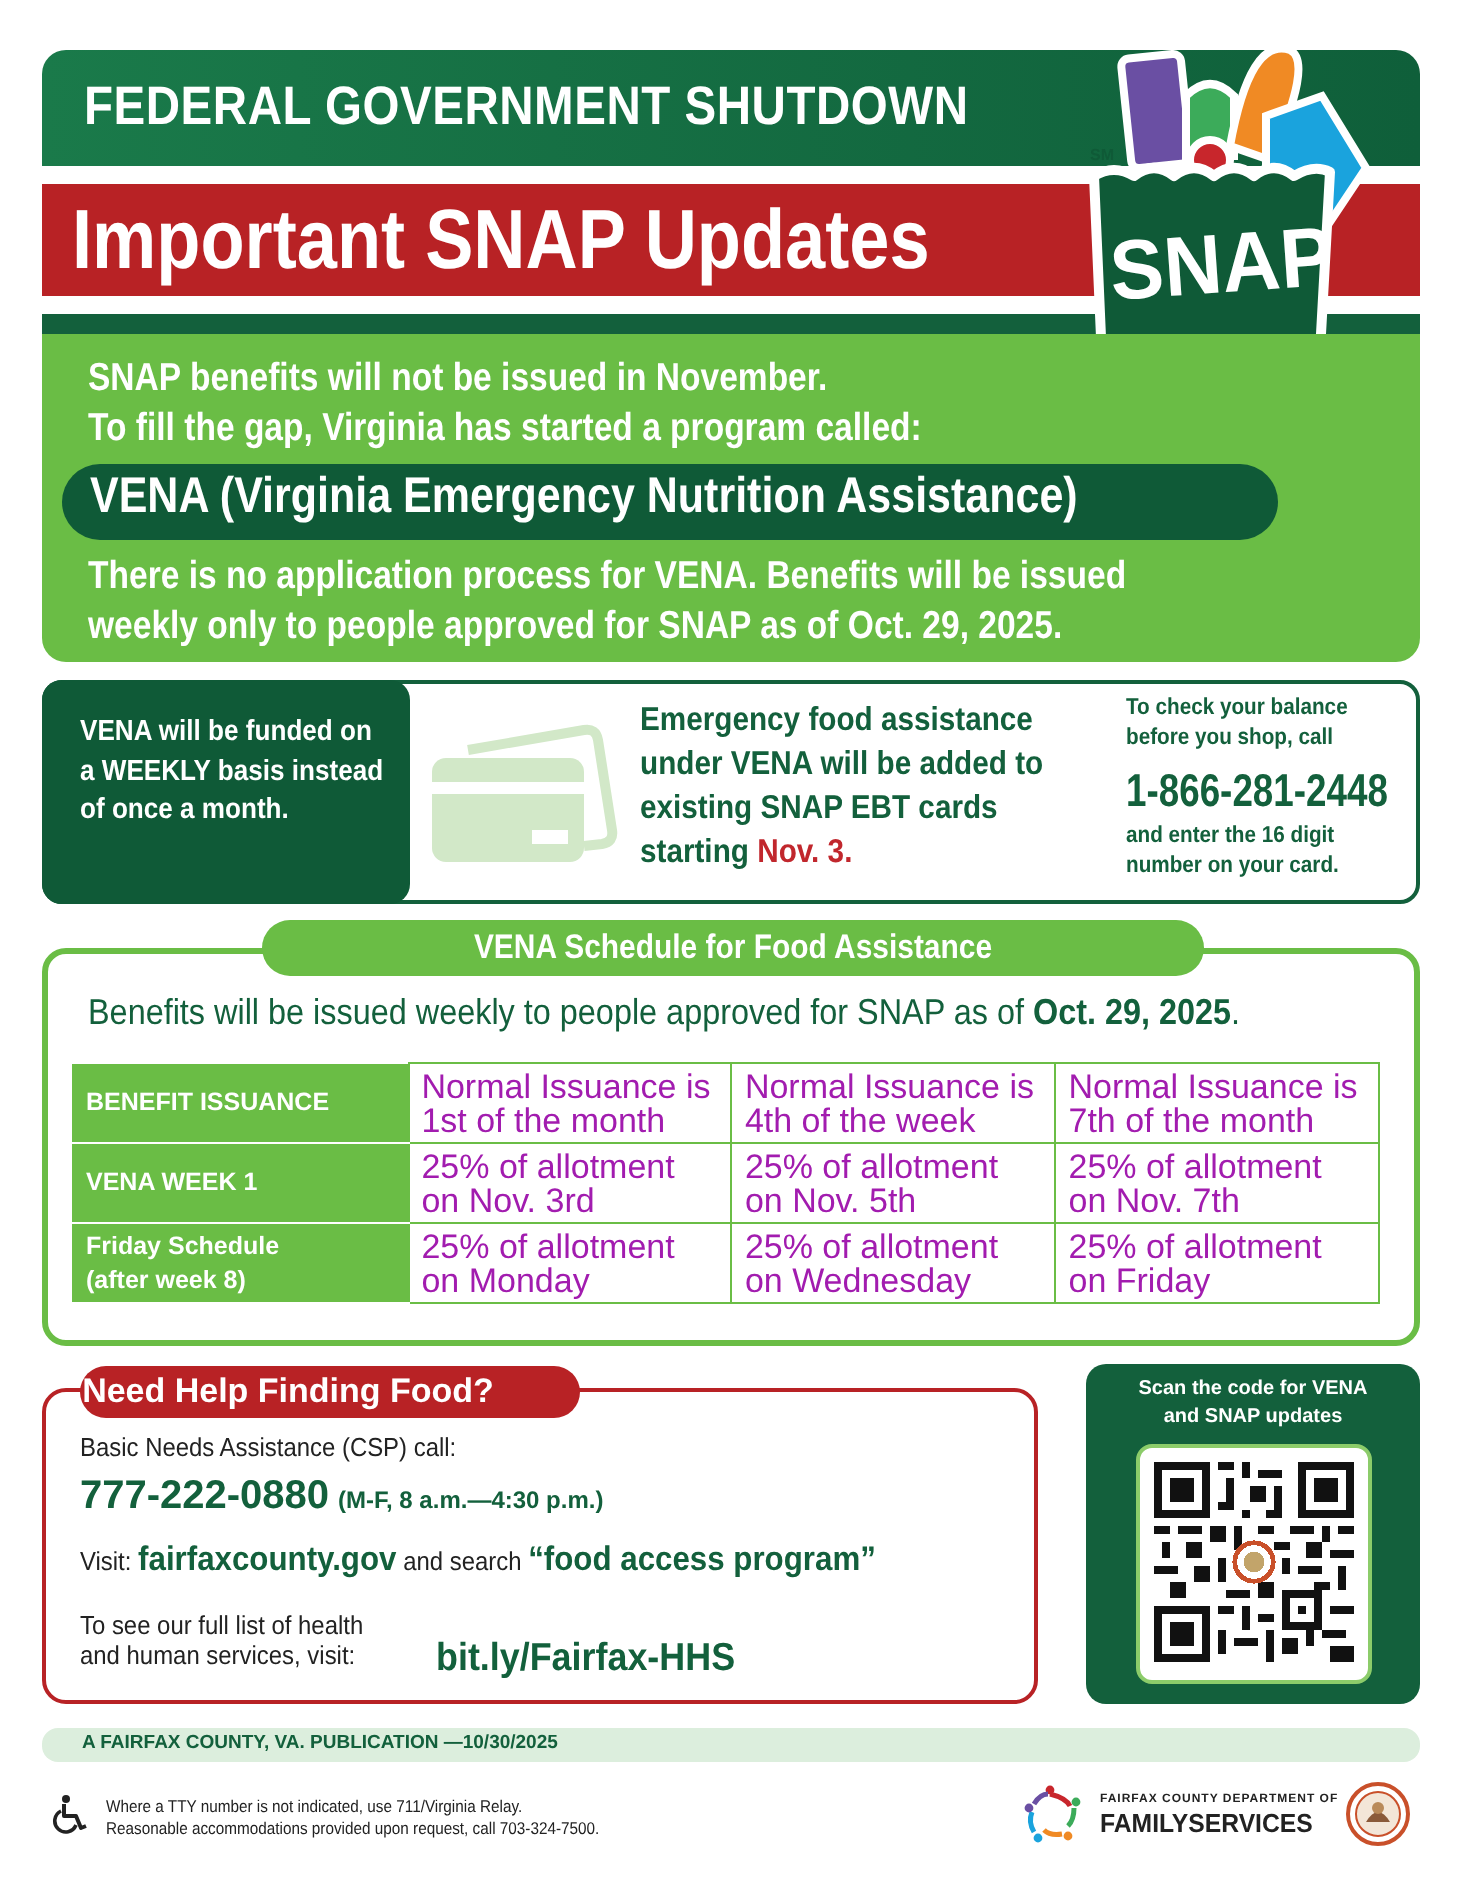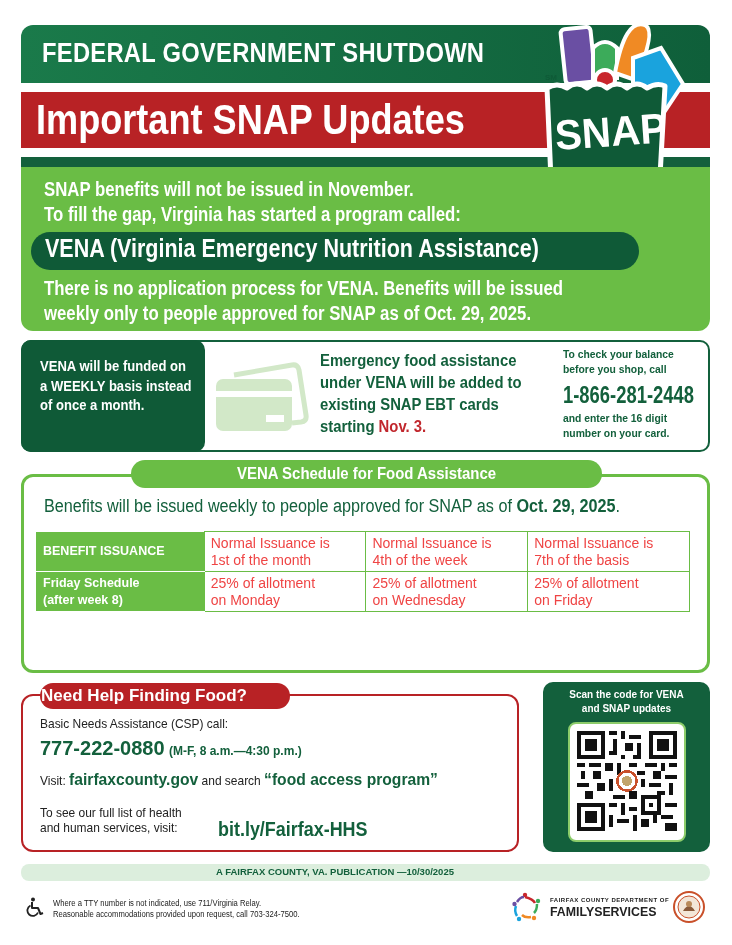--- a/index.html
+++ b/index.html
@@ -30,21 +30,21 @@
   .bal-small { color: #13603c; font-weight: 700; font-size: 11.5px; line-height: 14px; transform: scaleX(0.9); transform-origin: left; white-space: nowrap; }
   .bal-phone { left: 563px; top: 382px; color: #13603c; font-weight: 700; font-size: 23px; transform: scaleX(0.8); transform-origin: left; white-space: nowrap; }
 
   
   .sched-box { left: 21px; top: 474px; width: 689px; height: 199px; border: 3px solid #6abd45; border-radius: 12px; }
   .sched-pill { left: 131px; top: 460px; width: 471px; height: 28px; background: #6abd45; border-radius: 14px; }
   .sched-pill-text { left: 131px; top: 464px; width: 471px; text-align: center; color: #fff; font-weight: 700; font-size: 17px; transform: scaleX(0.88); white-space: nowrap; }
   .sched-sub { left: 44px; top: 496px; color: #13603c; font-size: 18px; transform: scaleX(0.9); transform-origin: left; white-space: nowrap; }
   .sched-sub b { font-weight: 700; }
   table.sched { position: absolute; left: 36px; top: 531px; width: 654px; border-collapse: collapse; border-radius: 29px; }
-  table.sched td { border: 1.5px solid #6abd45; height: 40px; padding: 1px 6px; font-size: 14px; color: #ef4444; line-height: 17px; vertical-align: middle; }
+  table.sched td { border: 1.5px solid #6abd45; height: 40px; padding: 1px 6px; font-size: 17px; color: #a21caf; line-height: 17px; vertical-align: middle; }
   table.sched td.rh { background: #6abd45; color: #fff; font-weight: 700; font-size: 12.5px; width: 168px; border-color: #fff #6abd45 #fff #6abd45; }
   table.sched td.c { width: 162px; }
 
   
   .help-box { left: 21px; top: 694px; width: 498px; height: 158px; border: 2.5px solid #b82225; border-radius: 12px; }
   .help-pill { left: 40px; top: 683px; width: 250px; height: 26px; background: #b82225; border-radius: 13px; }
   .help-pill-text { left: 40px; top: 686px; width: 208px; text-align: center; color: #fff; font-weight: 700; font-size: 17px; white-space: nowrap; }
   .help-line { color: #222; font-size: 13px; white-space: nowrap; transform: scaleX(0.92); transform-origin: left; }
   .help-phone { color: #13603c; font-weight: 700; font-size: 20px; }
   .help-hours { color: #13603c; font-size: 12px; font-weight: 700; }
@@ -52,21 +52,21 @@
   .hhs-link { left: 218px; top: 818px; color: #13603c; font-weight: 700; font-size: 19.5px; white-space: nowrap; transform: scaleX(0.92); transform-origin: left; }
 
   
   .qr-panel { left: 543px; top: 682px; width: 167px; height: 170px; background: #13603c; border-radius: 10px; }
   .qr-caption { left: 543px; top: 688px; width: 167px; text-align: center; color: #fff; font-weight: 700; font-size: 10px; line-height: 14px; }
   .qr-frame { left: 568px; top: 722px; width: 118px; height: 120px; background: #fff; border: 2px solid #8ccc6a; border-radius: 8px; }
   .qr-code { left: 577px; top: 731px; width: 100px; height: 100px; }
 
   
   .pub-bar { left: 21px; top: 864px; width: 689px; height: 17px; background: #dceedd; border-radius: 8px; }
-  .pub-text { left: 21px; top: 866px; width: 608px; text-align: center; color: #13603c; font-weight: 700; font-size: 9.5px; padding-left: 20px; }
+  .pub-text { left: 21px; top: 866px; width: 608px; color: #13603c; font-weight: 700; font-size: 9.5px; padding-left: 20px; }
   .access-icon { left: 26px; top: 897px; width: 20px; height: 20px; }
   .access-text { left: 53px; top: 898px; color: #222; font-size: 8.5px; line-height: 11px; transform: scaleX(0.9); transform-origin: left; white-space: nowrap; }
   .dfs-logo { left: 512px; top: 892px; width: 30px; height: 30px; }
   .dfs-small { left: 550px; top: 897px; color: #222; font-weight: 700; font-size: 6px; letter-spacing: 0.5px; white-space: nowrap; }
   .dfs-big { left: 550px; top: 904px; color: #222; font-weight: 700; font-size: 13px; white-space: nowrap; transform: scaleX(0.95); transform-origin: left; }
   .seal { left: 673px; top: 891px; width: 32px; height: 32px; }
 </style>
 </head>
 <body>
 
@@ -136,21 +136,36 @@
     <td class="c">
           <div>Normal Issuance is</div>
           <div>1st of the month</div>
         </td>
     <td class="c">
           <div>Normal Issuance is</div>
           <div>4th of the week</div>
         </td>
     <td class="c">
           <div>Normal Issuance is</div>
-          <div>7th of the basis</div>
+          <div>7th of the month</div>
+        </td>
+  </tr>
+  <tr>
+    <td class="rh">VENA WEEK 1</td>
+    <td class="c">
+          <div>25% of allotment</div>
+          <div>on Nov. 3rd</div>
+        </td>
+    <td class="c">
+          <div>25% of allotment</div>
+          <div>on Nov. 5th</div>
+        </td>
+    <td class="c">
+          <div>25% of allotment</div>
+          <div>on Nov. 7th</div>
         </td>
   </tr>
   <tr>
     <td class="rh">
           <div>Friday Schedule</div>
           <div>(after week 8)</div>
         </td>
     <td class="c">
           <div>25% of allotment</div>
           <div>on Monday</div>

